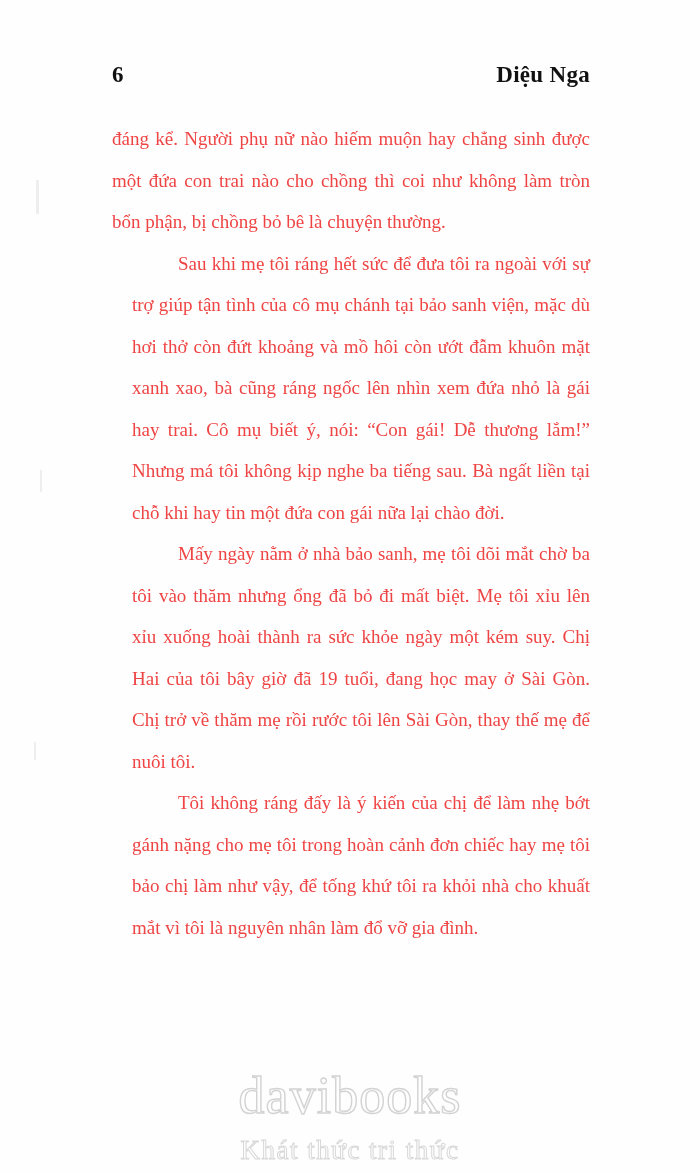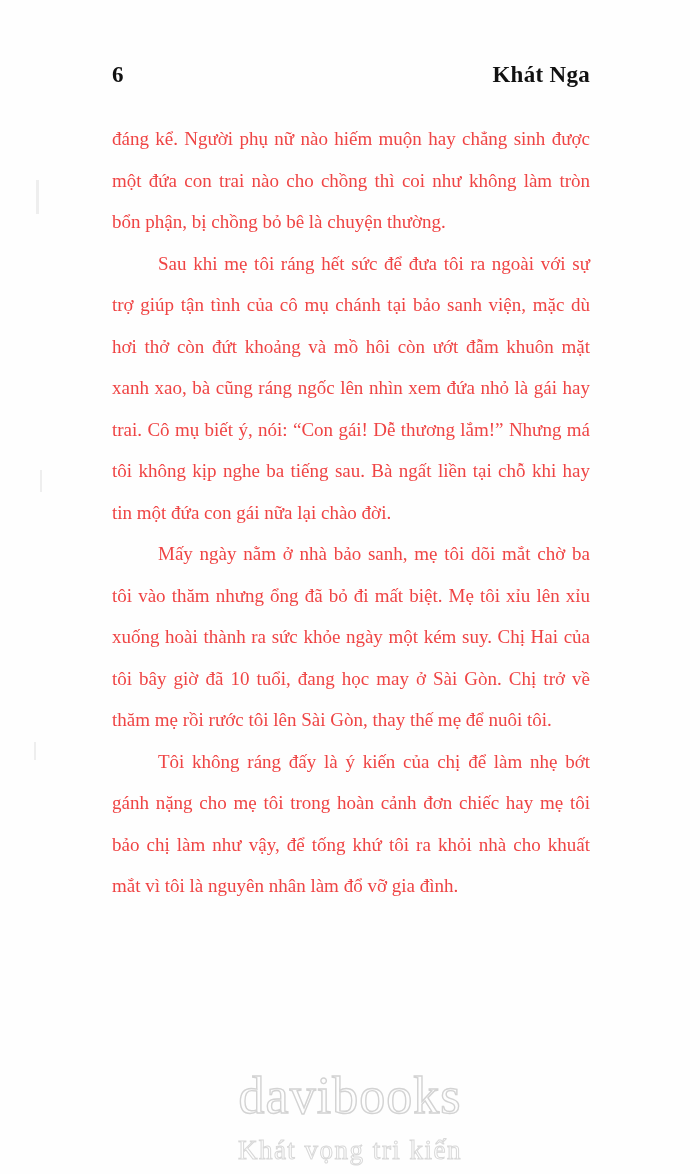--- a/index.html
+++ b/index.html
@@ -59,20 +59,21 @@
   }
   .body-text p {
     margin: 0;
     text-indent: 0;
   }
   .body-text p.indent {
     text-indent: 46px;
   }
   .body-text p + p {
     margin-top: 0;
+    margin-left: 20px;
   }
 
   
   .watermark {
     position: absolute;
     left: 0;
     right: 0;
     bottom: 8px;
     text-align: center;
     pointer-events: none;
@@ -105,32 +106,32 @@
   .edge-mark.left-2 { left: 40px; top: 470px; width: 2px; height: 22px; }
   .edge-mark.left-3 { left: 34px; top: 742px; width: 2px; height: 18px; }
 </style>
 </head>
 <body>
 
 <div class="page">
 
   <div class="header">
     <div class="page-number">6</div>
-    <div class="author-name">Khát Nga</div>
+    <div class="author-name">Diệu Nga</div>
   </div>
 
   <div class="body-text">
     <p>đáng kể. Người phụ nữ nào hiếm muộn hay chẳng sinh được một đứa con trai nào cho chồng thì coi như không làm tròn bổn phận, bị chồng bỏ bê là chuyện thường.</p>
     <p class="indent">Sau khi mẹ tôi ráng hết sức để đưa tôi ra ngoài với sự trợ giúp tận tình của cô mụ chánh tại bảo sanh viện, mặc dù hơi thở còn đứt khoảng và mồ hôi còn ướt đẫm khuôn mặt xanh xao, bà cũng ráng ngốc lên nhìn xem đứa nhỏ là gái hay trai. Cô mụ biết ý, nói: “Con gái! Dễ thương lắm!” Nhưng má tôi không kịp nghe ba tiếng sau. Bà ngất liền tại chỗ khi hay tin một đứa con gái nữa lại chào đời.</p>
-    <p class="indent">Mấy ngày nằm ở nhà bảo sanh, mẹ tôi dõi mắt chờ ba tôi vào thăm nhưng ổng đã bỏ đi mất biệt. Mẹ tôi xỉu lên xỉu xuống hoài thành ra sức khỏe ngày một kém suy. Chị Hai của tôi bây giờ đã 10 tuổi, đang học may ở Sài Gòn. Chị trở về thăm mẹ rồi rước tôi lên Sài Gòn, thay thế mẹ để nuôi tôi.</p>
+    <p class="indent">Mấy ngày nằm ở nhà bảo sanh, mẹ tôi dõi mắt chờ ba tôi vào thăm nhưng ổng đã bỏ đi mất biệt. Mẹ tôi xỉu lên xỉu xuống hoài thành ra sức khỏe ngày một kém suy. Chị Hai của tôi bây giờ đã 19 tuổi, đang học may ở Sài Gòn. Chị trở về thăm mẹ rồi rước tôi lên Sài Gòn, thay thế mẹ để nuôi tôi.</p>
     <p class="indent">Tôi không ráng đấy là ý kiến của chị để làm nhẹ bớt gánh nặng cho mẹ tôi trong hoàn cảnh đơn chiếc hay mẹ tôi bảo chị làm như vậy, để tống khứ tôi ra khỏi nhà cho khuất mắt vì tôi là nguyên nhân làm đổ vỡ gia đình.</p>
   </div>
 
   <div class="edge-mark left-1"></div>
   <div class="edge-mark left-2"></div>
   <div class="edge-mark left-3"></div>
 
   <div class="watermark">
     <div class="wm-main">davibooks</div>
-    <div class="wm-sub">Khát vọng tri kiến</div>
+    <div class="wm-sub">Khát thức tri thức</div>
   </div>
 
 </div>
 
 </body></html>

